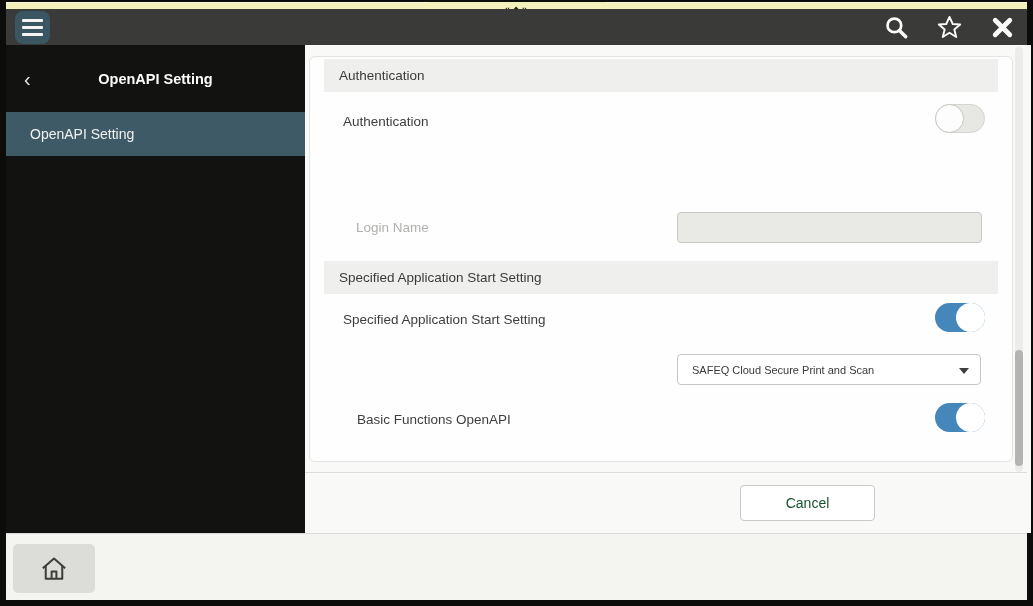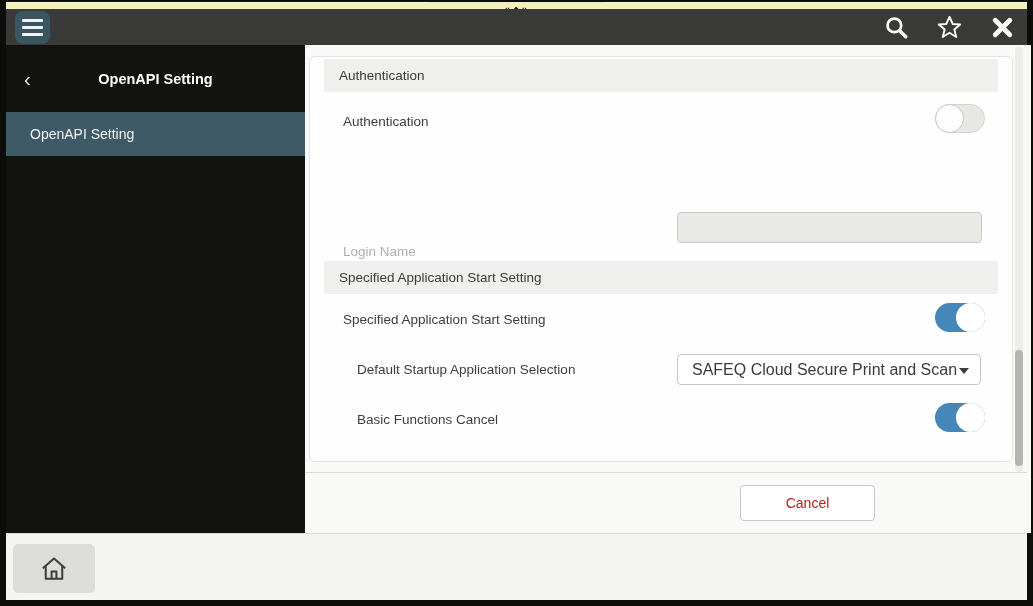--- a/index.html
+++ b/index.html
@@ -44,29 +44,29 @@
   .toggle{position:absolute;width:50px;height:29px;border-radius:15px;cursor:pointer;}
   .toggle .knob{position:absolute;width:29px;height:29px;border-radius:50%;top:0;}
   .toggle.off{background:#e7e7e4;border:1px solid #d4d4d1;}
   .toggle.off .knob{left:-1px;top:-1px;background:#fdfdfd;border:1px solid #c6c6c3;}
   .toggle.on{background:#4587ba;}
   .toggle.on .knob{right:0;background:#ffffff;}
   
   .text-field{position:absolute;left:367px;width:305px;height:31px;border:1px solid #c9c9c6;border-radius:4px;background:#e9e9e6;padding:0 10px;font-size:13px;color:#555;}
   
   .select-box{position:absolute;left:367px;width:304px;height:31px;border:1px solid #c6c6c3;border-radius:4px;background:#fff;display:flex;align-items:center;padding-left:14px;cursor:pointer;}
-  .select-box span{font-size:16px;color:#3a3a3a;}
+  .select-box span{font-size:11px;color:#3a3a3a;}
   .select-caret{position:absolute;right:11px;top:13px;width:0;height:0;border-left:5px solid transparent;border-right:5px solid transparent;border-top:6px solid #3f3f3f;}
   
   .scrollbar-track{position:absolute;left:710px;top:2px;width:8px;height:425px;background:#ececea;border-radius:4px;}
   .scrollbar-thumb{position:absolute;left:0;top:303px;width:8px;height:116px;background:#b4b4b2;border-radius:4px;cursor:grab;}
   
   .footer-divider{position:absolute;left:0;top:427px;width:722px;height:1px;background:#dcdcda;}
   .btn{position:absolute;top:440px;height:36px;border-radius:4px;display:flex;align-items:center;justify-content:center;font-size:14px;cursor:pointer;}
-  .btn-cancel{left:435px;width:135px;background:#ffffff;border:1px solid #c9c9c6;color:#b91c1c;}
+  .btn-cancel{left:435px;width:135px;background:#ffffff;border:1px solid #c9c9c6;color:#14532d;}
   .btn-ok{left:579px;width:139px;background:#4a8cc6;color:#fdfdfd;}
   
   .dock{position:absolute;left:6px;top:533px;width:1021px;height:67px;background:#f4f4f1;border-top:1px solid #dadad8;}
   .home-button{position:absolute;left:7px;top:10px;width:82px;height:49px;background:#dcdcd9;border-radius:5px;display:flex;align-items:center;justify-content:center;cursor:pointer;}
 </style>
 </head>
 <body>
 
 <div class="frame">
 
@@ -111,42 +111,41 @@
 
       <div class="section-header sec1">
         <span>Authentication</span>
       </div>
 
       <div class="row-label" style="left:33px;top:57px;">Authentication</div>
       <div class="toggle off" style="left:625px;top:47px;">
         <div class="knob"></div>
       </div>
 
-      <div class="row-label dim" style="left:33px;top:163px;margin-top:24px;">Login Name</div>
+      <div class="row-label dim" style="left:46px;top:163px;">Login Name</div>
       <input class="text-field" style="top: 155px;" disabled="" value="">
 
       <div class="row-label dim" style="left:46px;top:213px;">Password</div>
       <input class="text-field" style="top: 205px;" disabled="" value="">
 
       <div class="section-header sec2">
         <span>Specified Application Start Setting</span>
       </div>
 
       <div class="row-label" style="left:33px;top:255px;">Specified Application Start Setting</div>
       <div class="toggle on" style="left:625px;top:246px;">
         <div class="knob"></div>
       </div>
 
-      <div class="row-label" style="left:47px;top:305px;">Default Startup Application Selection</div>
       <div class="select-box" style="top:297px;">
         <span>SAFEQ Cloud Secure Print and Scan</span>
         <div class="select-caret"></div>
       </div>
 
-      <div class="row-label" style="left:47px;top:355px;">Basic Functions Cancel</div>
+      <div class="row-label" style="left:47px;top:355px;">Basic Functions OpenAPI</div>
       <div class="toggle on" style="left:625px;top:346px;">
         <div class="knob"></div>
       </div>
 
     </div>
 
     <div class="scrollbar-track">
       <div class="scrollbar-thumb"></div>
     </div>
 

